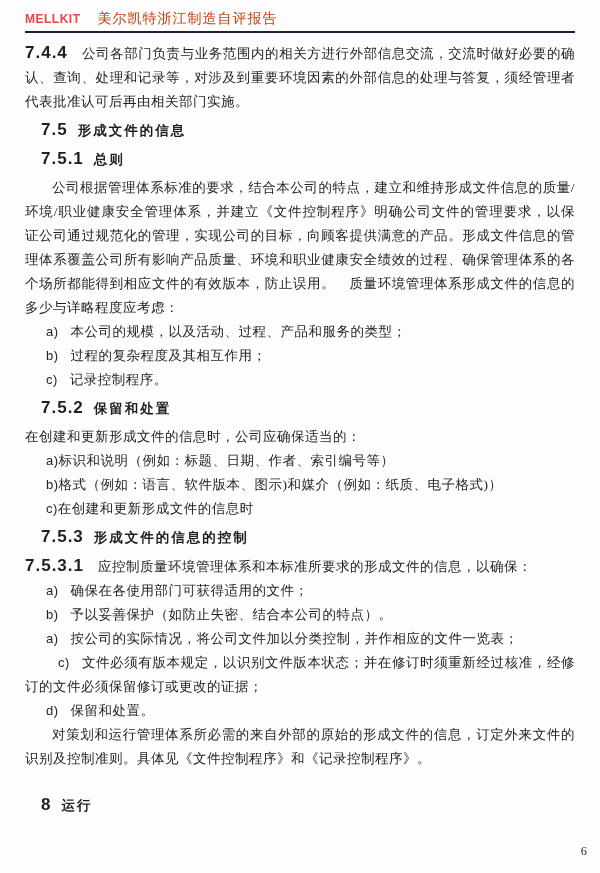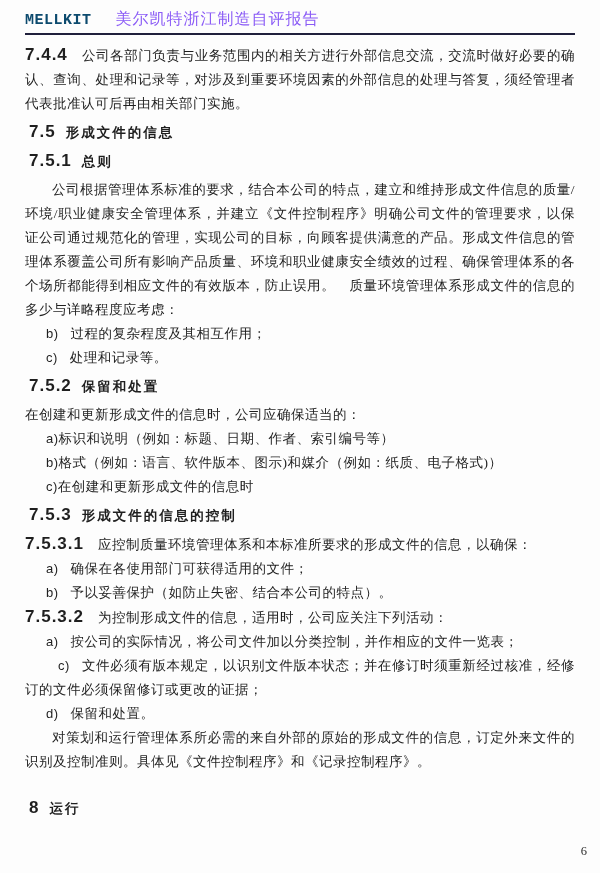--- a/index.html
+++ b/index.html
@@ -17,44 +17,44 @@
   }
   
   .hdr{
     margin:0 25px;
     padding-top:9px;
     padding-bottom:3px;
     border-bottom:2px solid #20203c;
     white-space:nowrap;
   }
   .brand{
-    font-family:Liberation Mono, monospace;
-    font-size:15px;
+    font-family:Liberation Sans, sans-serif;
+    font-size:12px;
     font-weight:600;
-    color:#0c4a6e;
+    color:#ef4444;
     letter-spacing:.5px;
   }
   .hdr-title{
-    font-size:16px;
-    color:#8b5cf6;
+    font-size:14px;
+    color:#c2410c;
     letter-spacing:1px;
-    margin-left:20px;
+    margin-left:13px;
   }
   
   .content{
     padding:8px 25px 0 25px;
     font-size:13.5px;
     line-height:24px;
     letter-spacing:.5px;
     color:#1f1f1f;
     text-align:justify;
   }
   .content p{margin:0;}
   .num{font-weight:bold;margin-right:14px;letter-spacing:1px;font-family:"Liberation Sans","DejaVu Sans",sans-serif;font-size:17px;}
-  .h{font-weight:bold;letter-spacing:2px;margin:4px 4px !important;}
+  .h{font-weight:bold;letter-spacing:2px;margin:4px 16px !important;}
   .h .num{margin-right:10px;letter-spacing:1px;}
   .pind{text-indent:2em;}
   .li{padding-left:21px;}
   .li .marker{margin-right:12px;font-family:"Liberation Sans","DejaVu Sans",sans-serif;font-size:13px;}
   .li.tight .marker{margin-right:0;}
   .hang-b{text-indent:23px;}
   .hang-b .marker{margin-right:0;font-family:"Liberation Sans","DejaVu Sans",sans-serif;font-size:13px;}
   .hang-c{text-indent:33px;}
   .hang-c .marker{margin-right:12px;font-family:"Liberation Sans","DejaVu Sans",sans-serif;font-size:13px;}
   .final-h{margin-top:22px !important;}
@@ -79,39 +79,39 @@
   <div class="content">
 
     <p><span class="num">7.4.4</span><span>公司各部门负责与业务范围内的相关方进行外部信息交流，交流时做好必要的确认、查询、处理和记录等，对涉及到重要环境因素的外部信息的处理与答复，须经管理者代表批准认可后再由相关部门实施。</span></p>
 
     <p class="h"><span class="num">7.5</span><span>形成文件的信息</span></p>
 
     <p class="h"><span class="num">7.5.1</span><span>总则</span></p>
 
     <p class="pind"><span>公司根据管理体系标准的要求，结合本公司的特点，建立和维持形成文件信息的质量/环境/职业健康安全管理体系，并建立《文件控制程序》明确公司文件的管理要求，以保证公司通过规范化的管理，实现公司的目标，向顾客提供满意的产品。形成文件信息的管理体系覆盖公司所有影响产品质量、环境和职业健康安全绩效的过程、确保管理体系的各个场所都能得到相应文件的有效版本，防止误用。　质量环境管理体系形成文件的信息的多少与详略程度应考虑：</span></p>
 
+    <p class="li"><span class="marker">a)</span><span>本公司的规模，以及活动、过程、产品和服务的类型；</span></p>
     <p class="li"><span class="marker">b)</span><span>过程的复杂程度及其相互作用；</span></p>
-    <p class="li"><span class="marker">c)</span><span>处理和记录等。</span></p>
+    <p class="li"><span class="marker">c)</span><span>记录控制程序。</span></p>
 
     <p class="h"><span class="num">7.5.2</span><span>保留和处置</span></p>
 
     <p><span>在创建和更新形成文件的信息时，公司应确保适当的：</span></p>
 
     <p class="li tight"><span class="marker">a)</span><span>标识和说明（例如：标题、日期、作者、索引编号等）</span></p>
     <p class="li tight"><span class="marker">b)</span><span>格式（例如：语言、软件版本、图示)和媒介（例如：纸质、电子格式)）</span></p>
     <p class="li tight"><span class="marker">c)</span><span>在创建和更新形成文件的信息时</span></p>
 
     <p class="h"><span class="num">7.5.3</span><span>形成文件的信息的控制</span></p>
 
     <p><span class="num">7.5.3.1</span><span>应控制质量环境管理体系和本标准所要求的形成文件的信息，以确保：</span></p>
 
     <p class="li"><span class="marker">a)</span><span>确保在各使用部门可获得适用的文件；</span></p>
     <p class="li"><span class="marker">b)</span><span>予以妥善保护（如防止失密、结合本公司的特点）。</span></p>
 
-    <p><span class="num">7.5.3.2</span><span>为控制形成文件的信息，适用时，公司应关注下列活动：</span></p>
 
     <p class="li"><span class="marker">a)</span><span>按公司的实际情况，将公司文件加以分类控制，并作相应的文件一览表；</span></p>
     <p class="hang-c"><span class="marker">c)</span><span>文件必须有版本规定，以识别文件版本状态；并在修订时须重新经过核准，经修订的文件必须保留修订或更改的证据；</span></p>
     <p class="li"><span class="marker">d)</span><span>保留和处置。</span></p>
 
     <p class="pind"><span>对策划和运行管理体系所必需的来自外部的原始的形成文件的信息，订定外来文件的识别及控制准则。具体见《文件控制程序》和《记录控制程序》。</span></p>
 
     <p class="h final-h"><span class="num">8</span><span>运行</span></p>
 
   </div>

